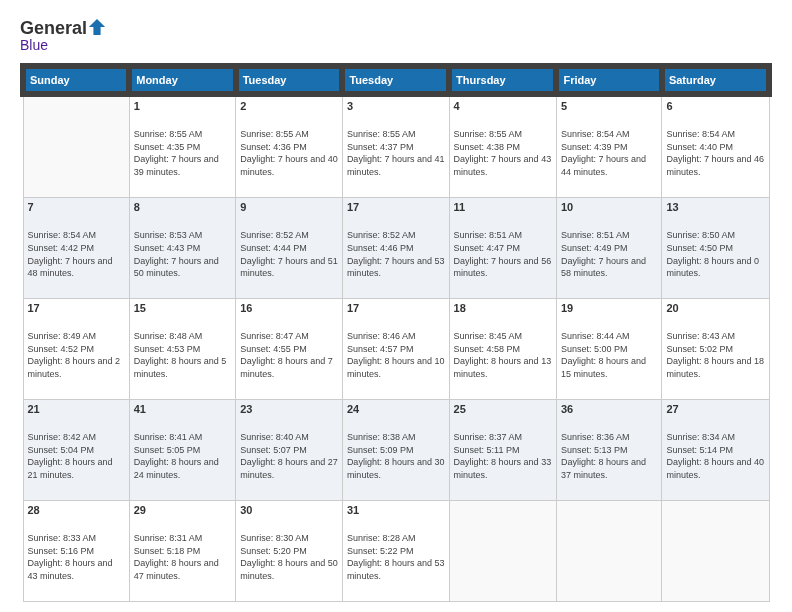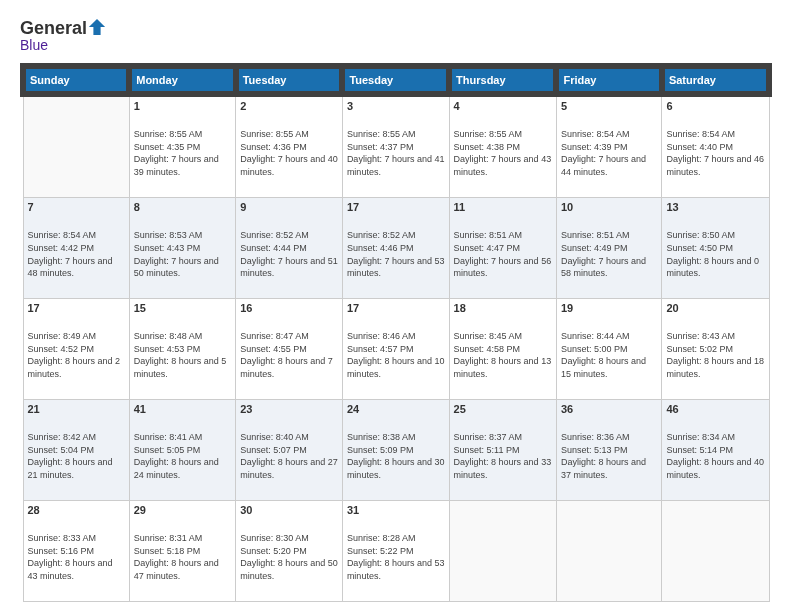--- a/index.html
+++ b/index.html
@@ -231,21 +231,21 @@
           </td>
           <td>
             <span class="day-number">25</span>
             <div class="day-info">Sunrise: 8:37 AM<br>Sunset: 5:11 PM<br>Daylight: 8 hours and 33 minutes.</div>
           </td>
           <td>
             <span class="day-number">36</span>
             <div class="day-info">Sunrise: 8:36 AM<br>Sunset: 5:13 PM<br>Daylight: 8 hours and 37 minutes.</div>
           </td>
           <td>
-            <span class="day-number">46</span>
+            <span class="day-number">27</span>
             <div class="day-info">Sunrise: 8:34 AM<br>Sunset: 5:14 PM<br>Daylight: 8 hours and 40 minutes.</div>
           </td>
         </tr>
         <tr class="row-odd">
           <td>
             <span class="day-number">28</span>
             <div class="day-info">Sunrise: 8:33 AM<br>Sunset: 5:16 PM<br>Daylight: 8 hours and 43 minutes.</div>
           </td>
           <td>
             <span class="day-number">29</span>

